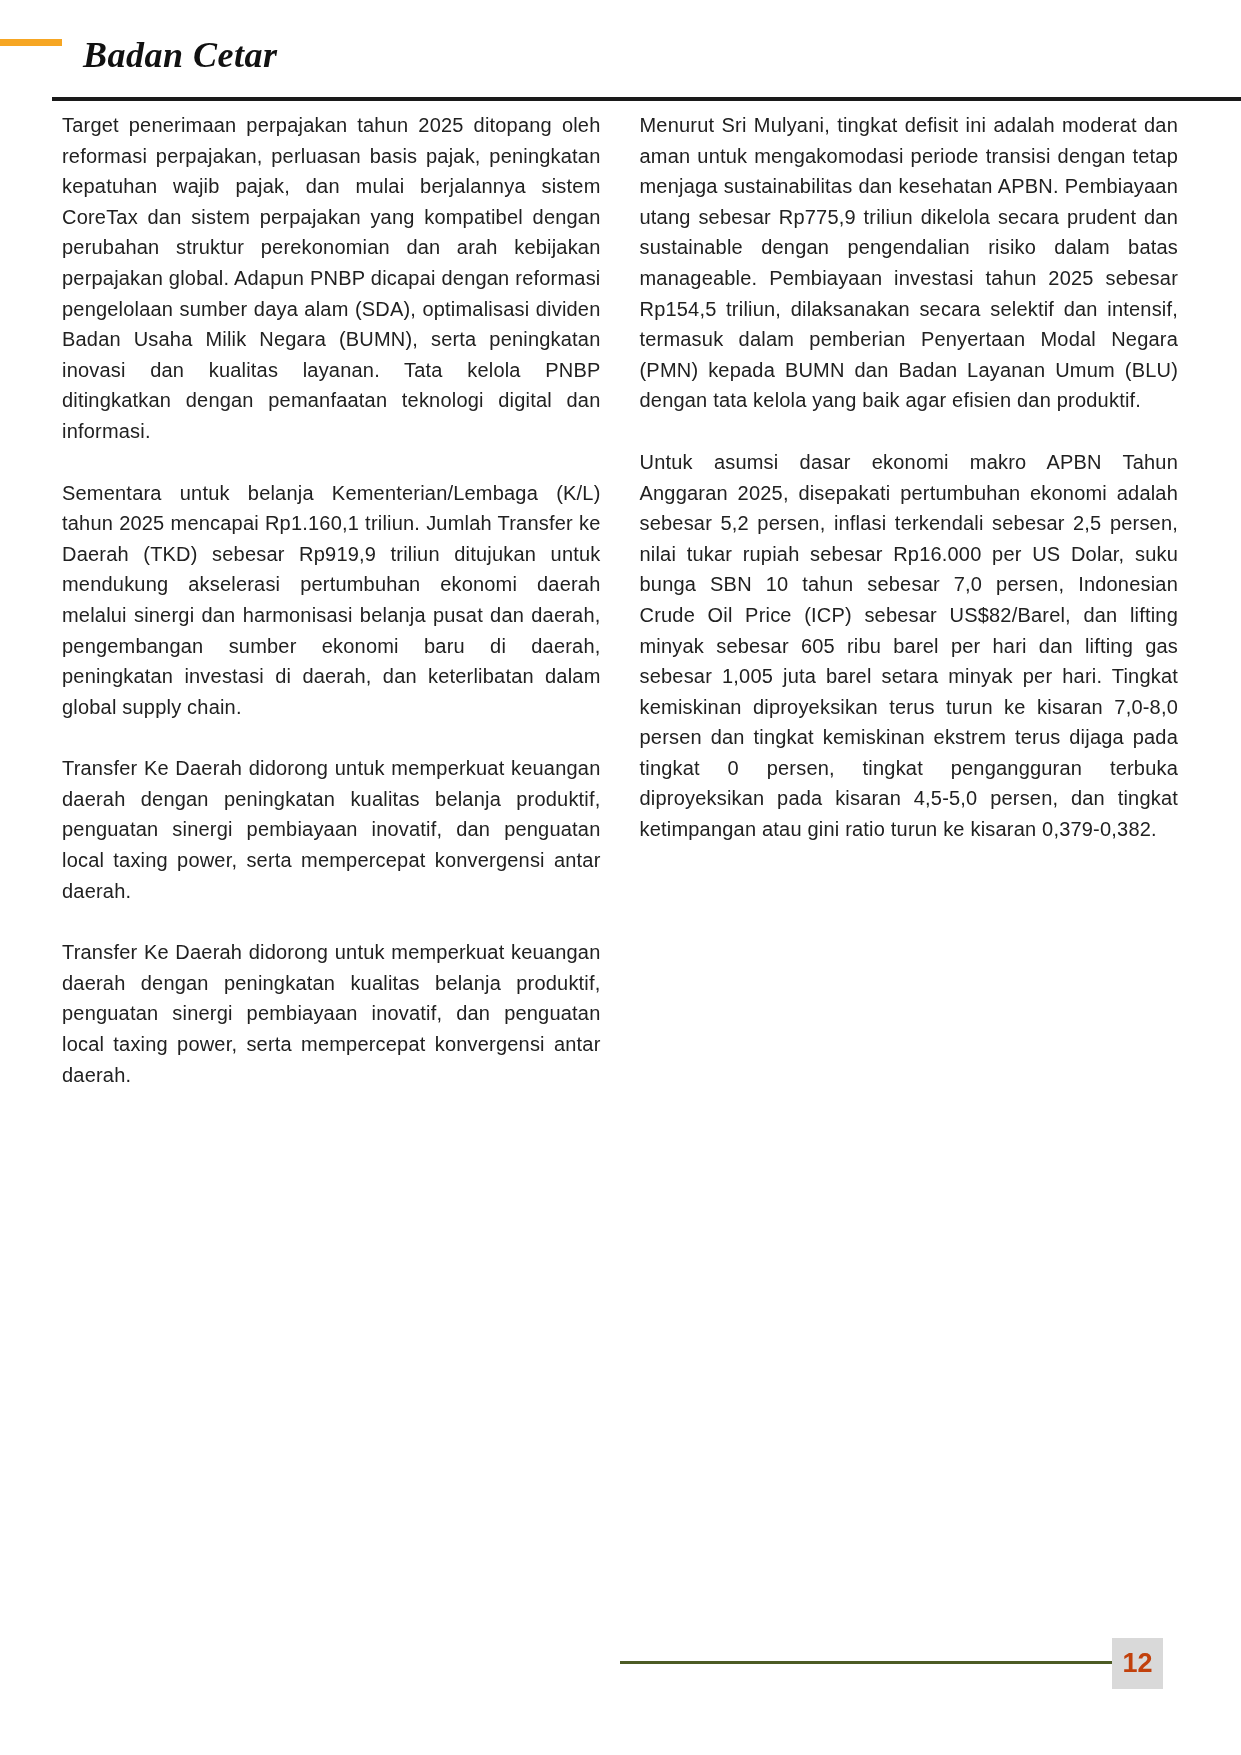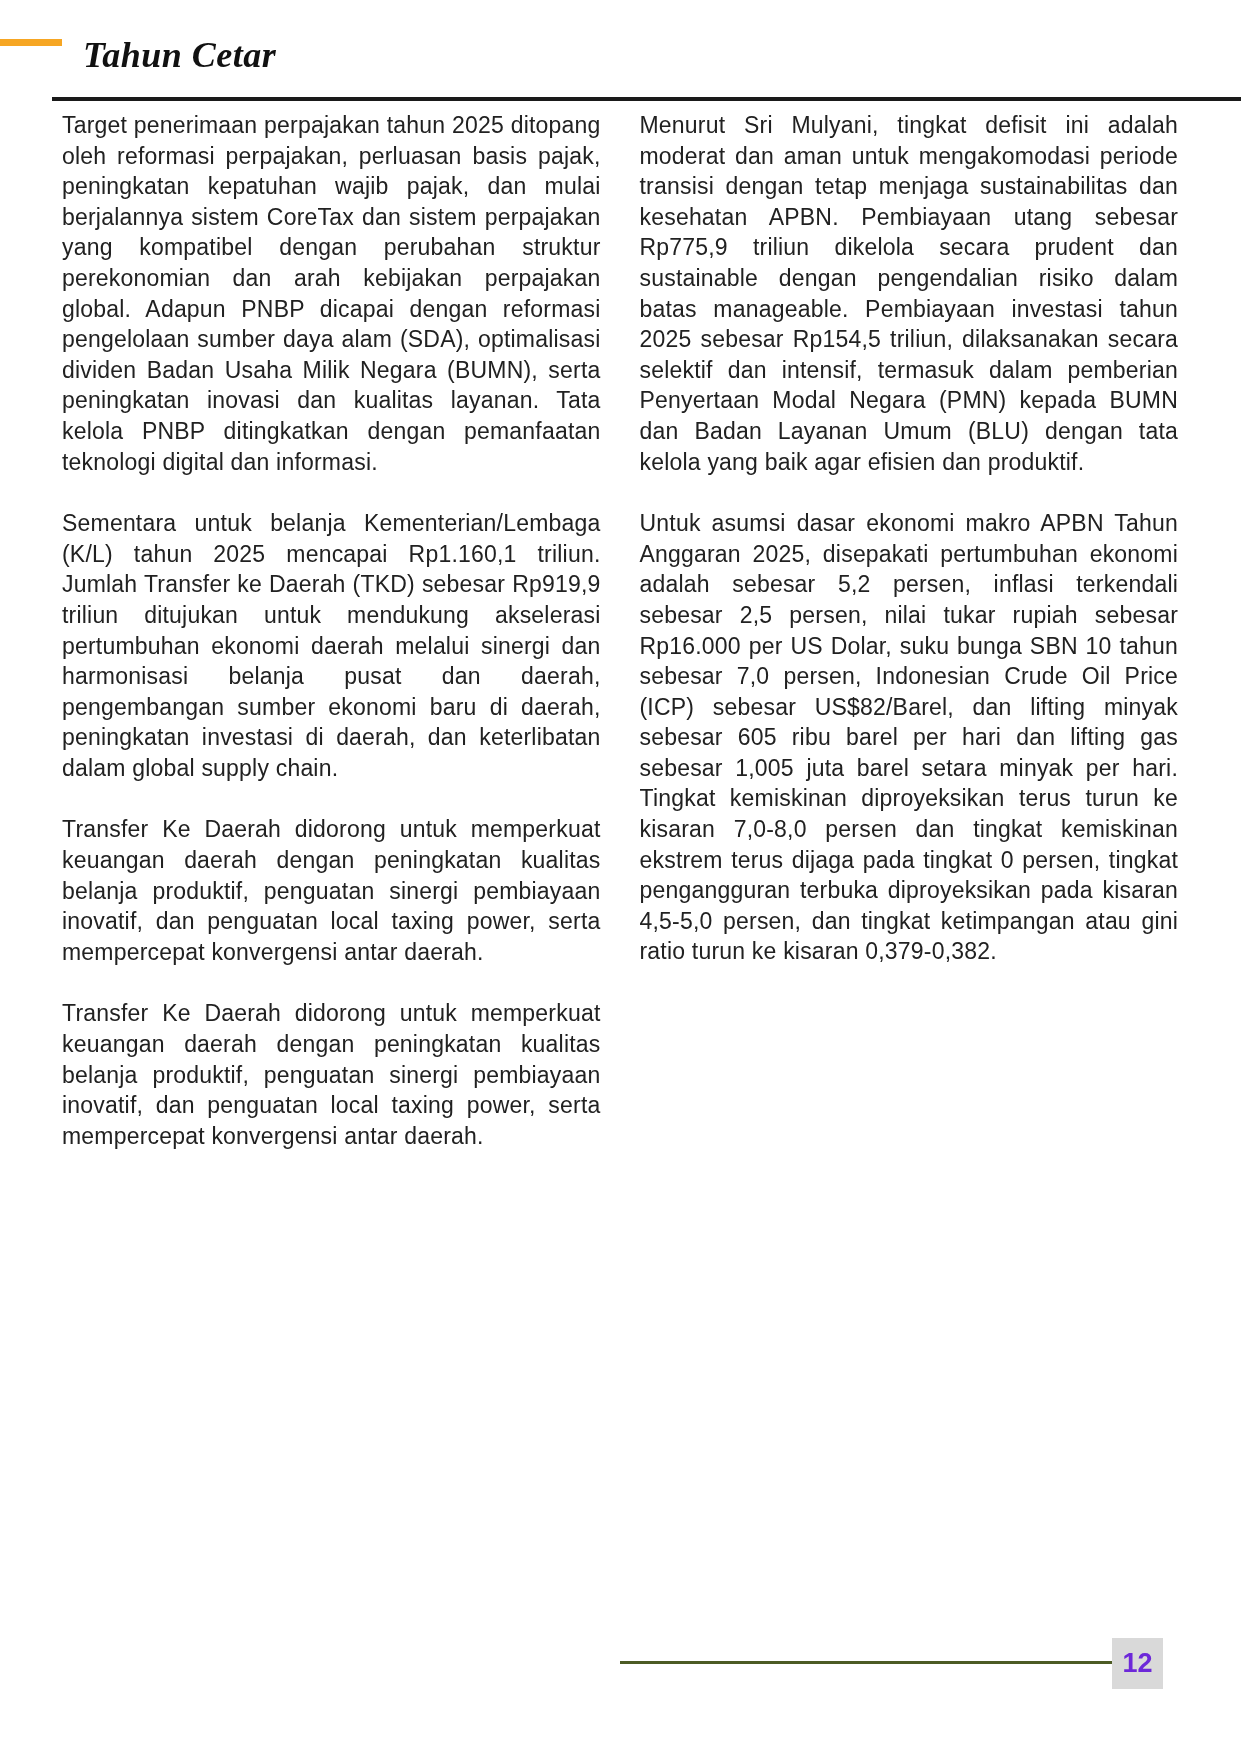--- a/index.html
+++ b/index.html
@@ -35,48 +35,48 @@
     position:absolute;left:52px;top:97px;right:0;
     height:4px;background:var(--header-rule);
   }
   .article-body{
     position:absolute;left:62px;top:110px;
     width:1116px;
     display:flex;gap:39px;
   }
   .column{flex:1 1 0;min-width:0;}
   .column p{
-    font-size:23px;
+    font-size:20px;
     line-height:30.6px;
     letter-spacing:0.2px;
     text-align:justify;
     color:var(--text);
     margin:0 0 31px 0;
   }
   .column p:last-child{margin-bottom:0;}
   .footer-rule{
     position:absolute;left:620px;top:1661px;
     width:492px;height:3px;
     background:var(--footer-rule);
   }
   .page-badge{
     position:absolute;left:1112px;top:1638px;
     width:51px;height:51px;
     background:var(--page-badge-bg);
     display:flex;align-items:center;justify-content:center;
     font-size:27px;font-weight:bold;
-    color:#6d28d9;
+    color:#c2410c;
   }
 </style>
 </head>
 <body>
 
 <div class="accent-bar"></div>
 
-<h1 class="page-title">Tahun Cetar</h1>
+<h1 class="page-title">Badan Cetar</h1>
 
 <div class="header-rule"></div>
 
 <div class="article-body">
   <div class="column">
     <p>Target penerimaan perpajakan tahun 2025 ditopang oleh reformasi perpajakan, perluasan basis pajak, peningkatan kepatuhan wajib pajak, dan mulai berjalannya sistem CoreTax dan sistem perpajakan yang kompatibel dengan perubahan struktur perekonomian dan arah kebijakan perpajakan global. Adapun PNBP dicapai dengan reformasi pengelolaan sumber daya alam (SDA), optimalisasi dividen Badan Usaha Milik Negara (BUMN), serta peningkatan inovasi dan kualitas layanan. Tata kelola PNBP ditingkatkan dengan pemanfaatan teknologi digital dan informasi.</p>
     <p>Sementara untuk belanja Kementerian/Lembaga (K/L) tahun 2025 mencapai Rp1.160,1 triliun. Jumlah Transfer ke Daerah (TKD) sebesar Rp919,9 triliun ditujukan untuk mendukung akselerasi pertumbuhan ekonomi daerah melalui sinergi dan harmonisasi belanja pusat dan daerah, pengembangan sumber ekonomi baru di daerah, peningkatan investasi di daerah, dan keterlibatan dalam global supply chain.</p>
     <p>Transfer Ke Daerah didorong untuk memperkuat keuangan daerah dengan peningkatan kualitas belanja produktif, penguatan sinergi pembiayaan inovatif, dan penguatan local taxing power, serta mempercepat konvergensi antar daerah.</p>
     <p>Transfer Ke Daerah didorong untuk memperkuat keuangan daerah dengan peningkatan kualitas belanja produktif, penguatan sinergi pembiayaan inovatif, dan penguatan local taxing power, serta mempercepat konvergensi antar daerah.</p>
   </div>

